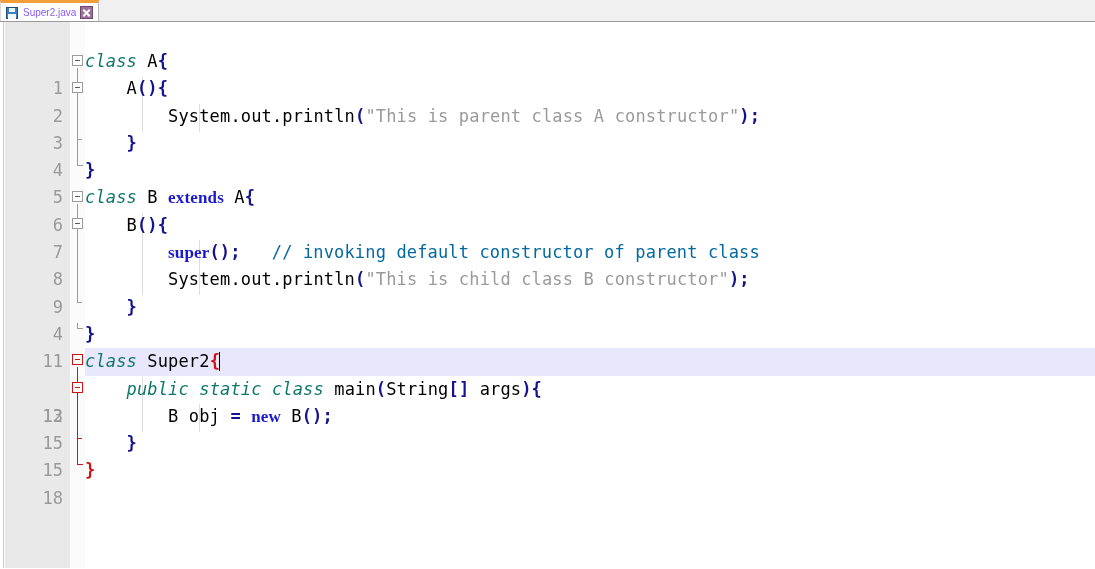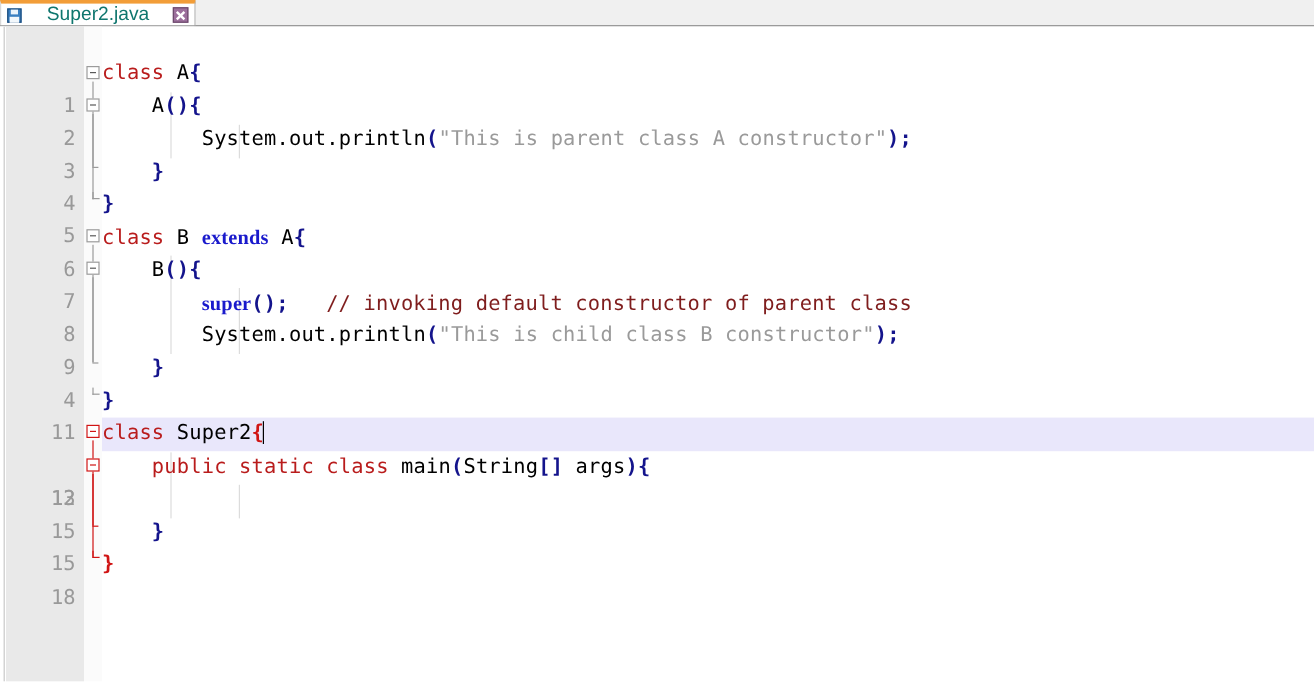--- a/index.html
+++ b/index.html
@@ -30,28 +30,28 @@
     background: #9a9a9a;
   }
   .tab {
     position: absolute;
     left: 0;
     top: 0;
     height: 22px;
     box-sizing: border-box;
     display: flex;
     align-items: center;
-    gap: 20px;
+    gap: 4px;
     padding: 0 5px 0 4px;
     background: #ffffff;
     border-top: 3px solid #f29d38;
     border-right: 1px solid #b8b8b8;
     border-left: 1px solid #d8d8d8;
-    font-size: 16px;
-    color: #0f766e;
+    font-size: 10px;
+    color: #8b5cf6;
     font-family: "Liberation Sans", sans-serif;
     cursor: pointer;
   }
   .tab-label {
     white-space: nowrap;
     line-height: 1;
     padding-top: 1px;
   }
 
   
@@ -174,25 +174,25 @@
     left: 85px;
     top: 0;
     white-space: pre;
     color: #000000;
     font-family: "DejaVu Sans Mono", monospace;
     font-size: 17px;
     letter-spacing: 0.15px;
   }
 
   
-  .k   { color: #b91c1c; }            
+  .k   { color: #0f766e; font-style: italic; }            
   .kb  { color: #1a1acc; font-weight: bold; font-family: Liberation Serif, serif; } 
   .p   { color: #14148c; font-weight: bold; } 
   .s   { color: #9a9a9a; }            
-  .c   { color: #7f1d1d; }            
+  .c   { color: #0369a1; }            
   .r   { color: #d01414; font-weight: bold; } 
   .t   { color: #000000; }            
 
   
   .caret {
     display: inline-block;
     width: 1px;
     height: 19px;
     background: #000000;
     vertical-align: -4px;
@@ -373,20 +373,21 @@
       <span class="code"><span class="k">class</span><span class="t"> Super2</span><span class="r">{</span><span class="caret"></span></span>
     </div>
 
     <div class="line">
       <span class="lineno">13</span>
       <span class="code"><span class="t">    </span><span class="k">public static class</span><span class="t"> main</span><span class="p">(</span><span class="t">String</span><span class="p">[]</span><span class="t"> args</span><span class="p">){</span></span>
     </div>
 
     <div class="line">
       <span class="lineno">15</span>
+      <span class="code"><span class="t">        B obj </span><span class="p">=</span><span class="t"> </span><span class="kb">new</span><span class="t"> B</span><span class="p">();</span></span>
     </div>
 
     <div class="line">
       <span class="lineno">15</span>
       <span class="code"><span class="t">    </span><span class="p">}</span></span>
     </div>
 
     <div class="line">
       <span class="lineno">18</span>
       <span class="code"><span class="r">}</span></span>

